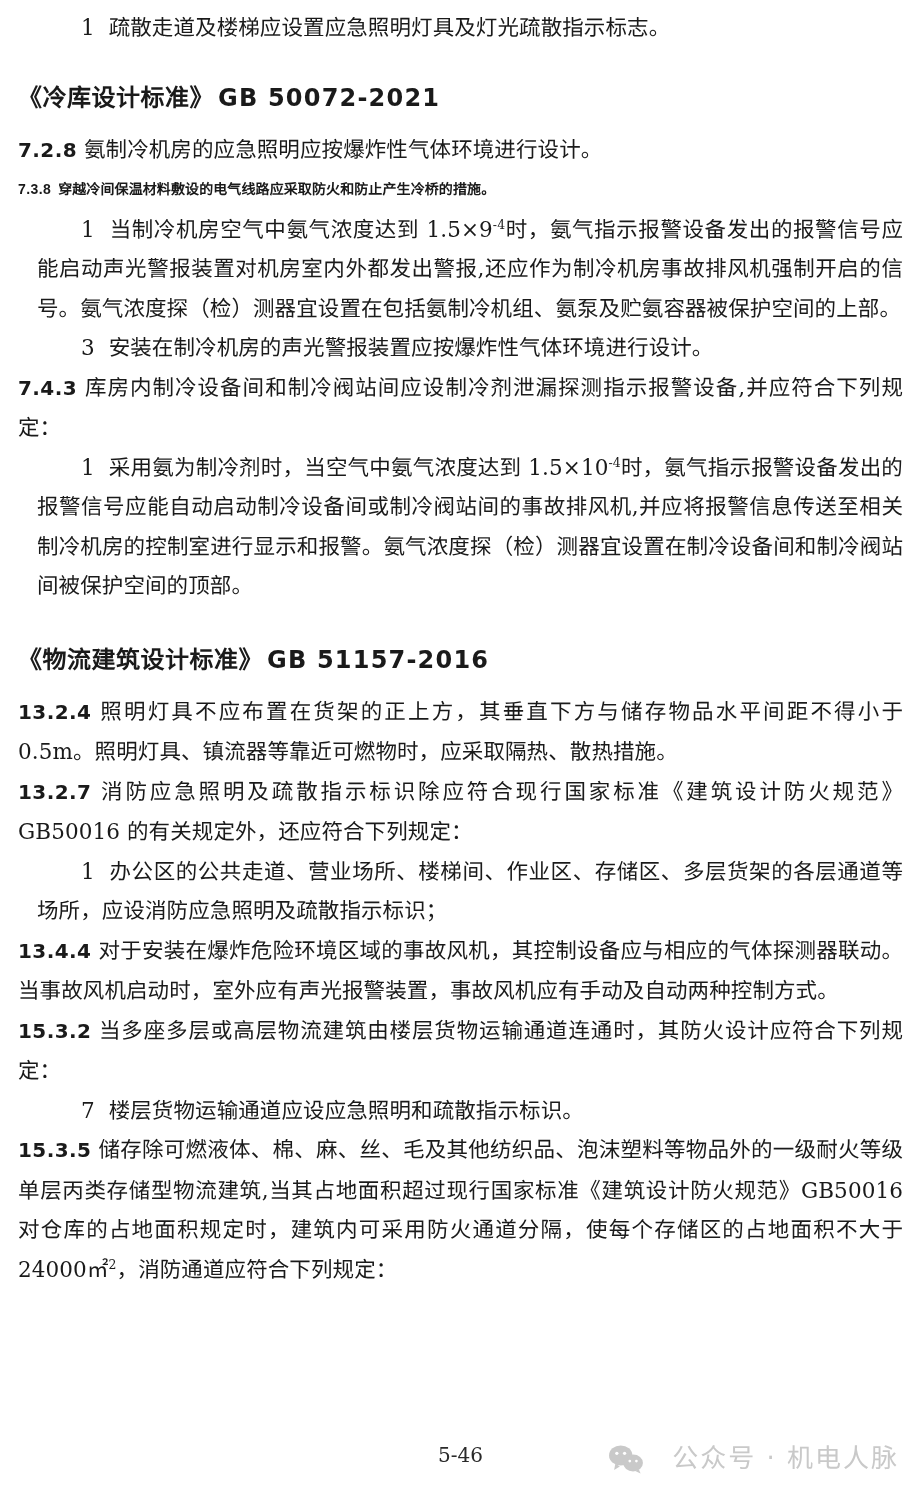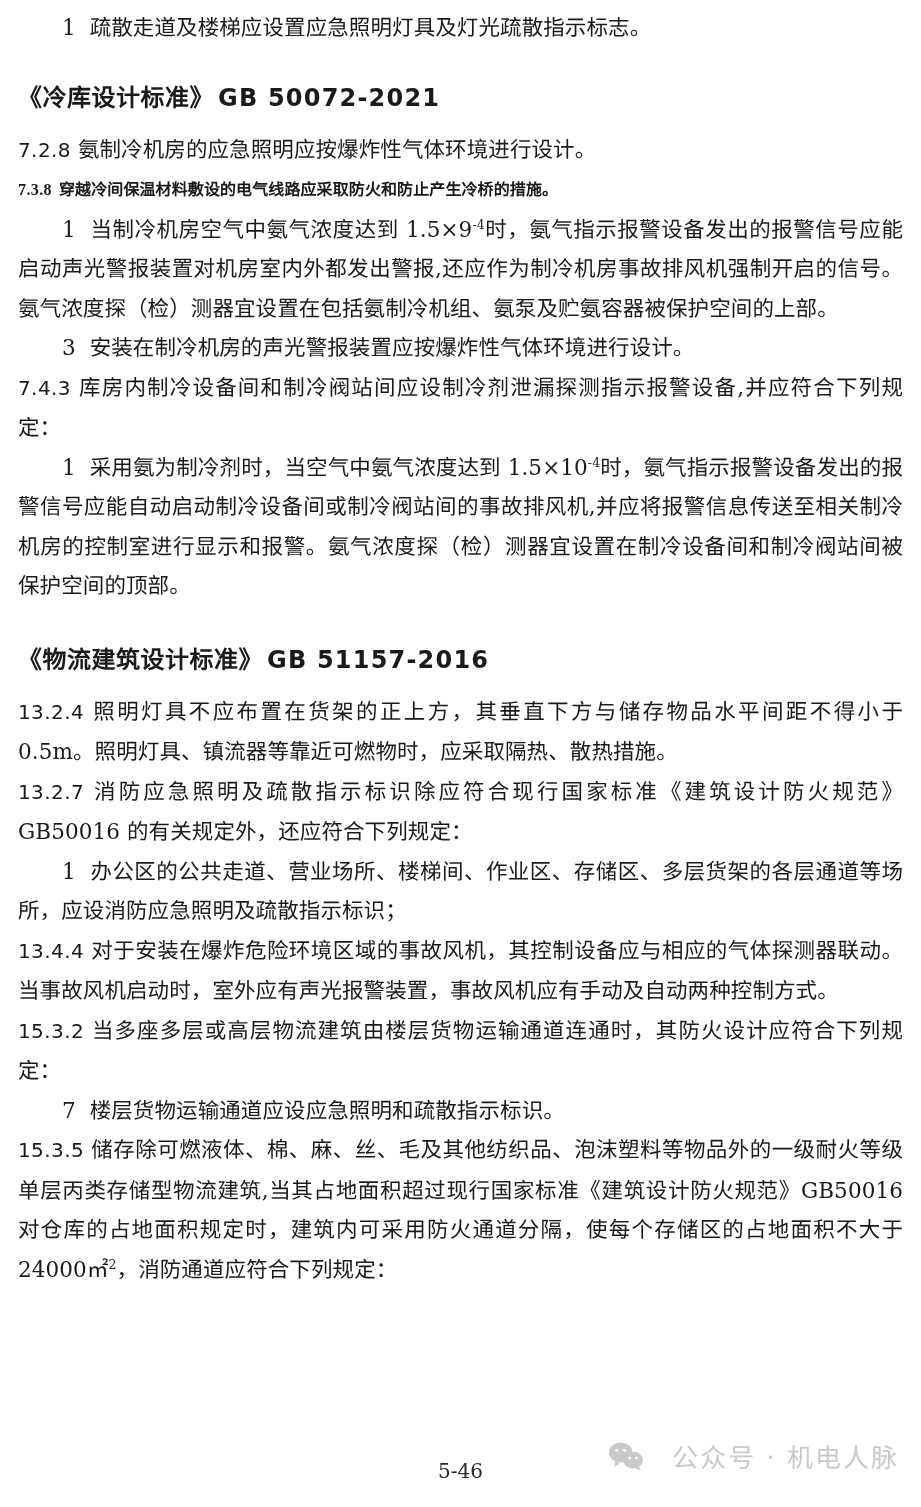--- a/index.html
+++ b/index.html
@@ -30,40 +30,41 @@
     line-height: 39.5px;
     text-align: justify;
     text-justify: inter-ideograph;
     margin: 0;
     letter-spacing: 0.1px;
   }
 
   
   .item {
     text-indent: 44px;
+    margin-left: 19px;
   }
 
   
   .clause {
     text-indent: 0;
   }
 
   .num {
     font-family: "DejaVu Sans", "Liberation Sans", sans-serif;
-    font-weight: normal;
+    font-weight: bold;
     font-size: 20px;
     letter-spacing: 0.4px;
     margin-right: 7px;
   }
 
   .clause.bold-all,
   .clause.bold-all .num {
-    font-family: Liberation Serif, serif;
+    font-family: Liberation Sans, sans-serif;
     font-weight: bold;
-    font-size: 16px;
+    font-size: 14px;
   }
 
   
   .std-heading {
     font-family: "DejaVu Sans", "Liberation Sans", sans-serif;
     font-weight: bold;
     font-size: 24px;
     letter-spacing: 0.5px;
     margin: 0;
     white-space: nowrap;
@@ -93,32 +94,32 @@
     position: absolute;
     left: 0;
     right: 0;
     bottom: 18px;
     height: 46px;
   }
   .page-number {
     position: absolute;
     left: 0;
     right: 0;
-    top: 16px;
+    top: 0;
     text-align: center;
     font-size: 20px;
     color: #2a2a2a;
     font-family: "DejaVu Serif", "Liberation Serif", serif;
   }
   .watermark {
     position: absolute;
     right: 22px;
     top: -6px;
     display: flex;
-    align-items: center;
+    align-items: flex-end;
     gap: 28px;
     color: #c9c9c9;
     font-family: "DejaVu Sans", "Liberation Sans", sans-serif;
     font-size: 26px;
     letter-spacing: 2px;
     white-space: nowrap;
   }
   .wechat-icon {
     width: 36px;
     height: 30px;

